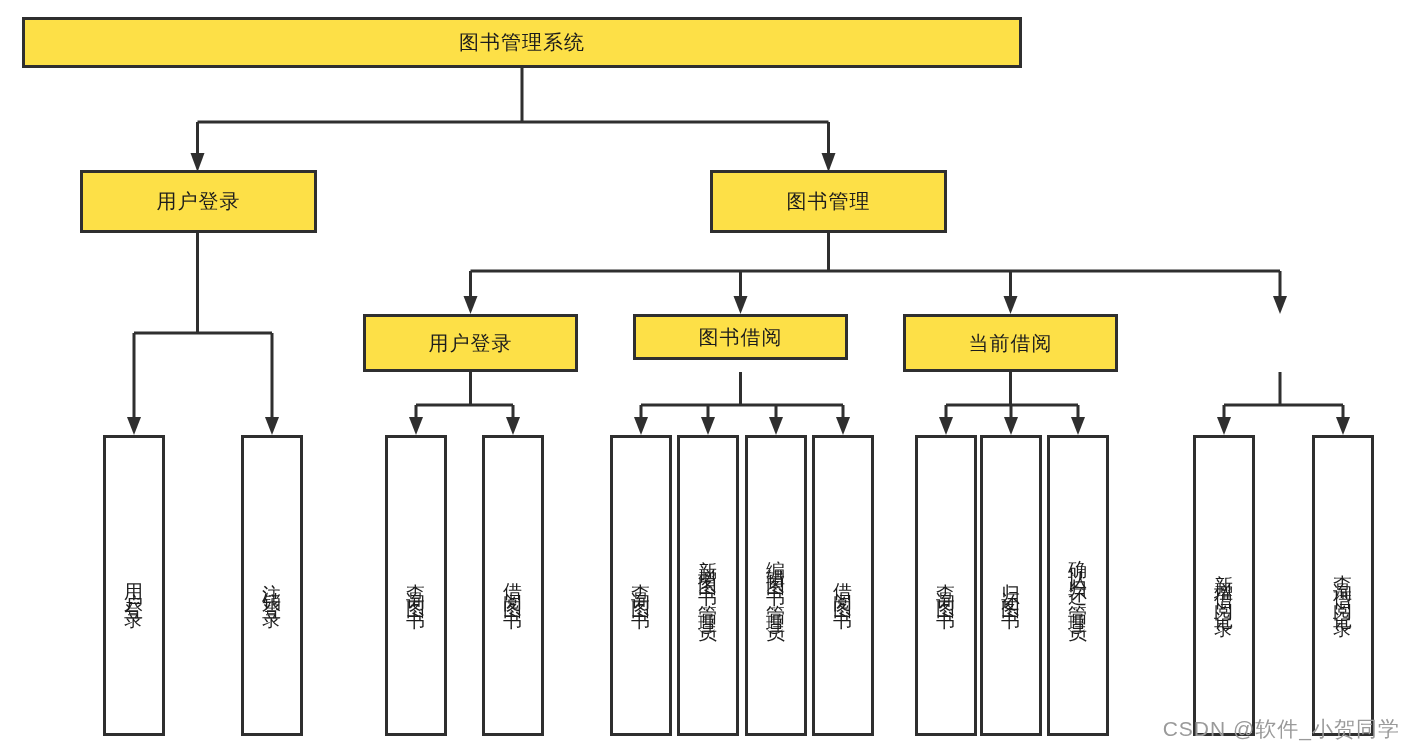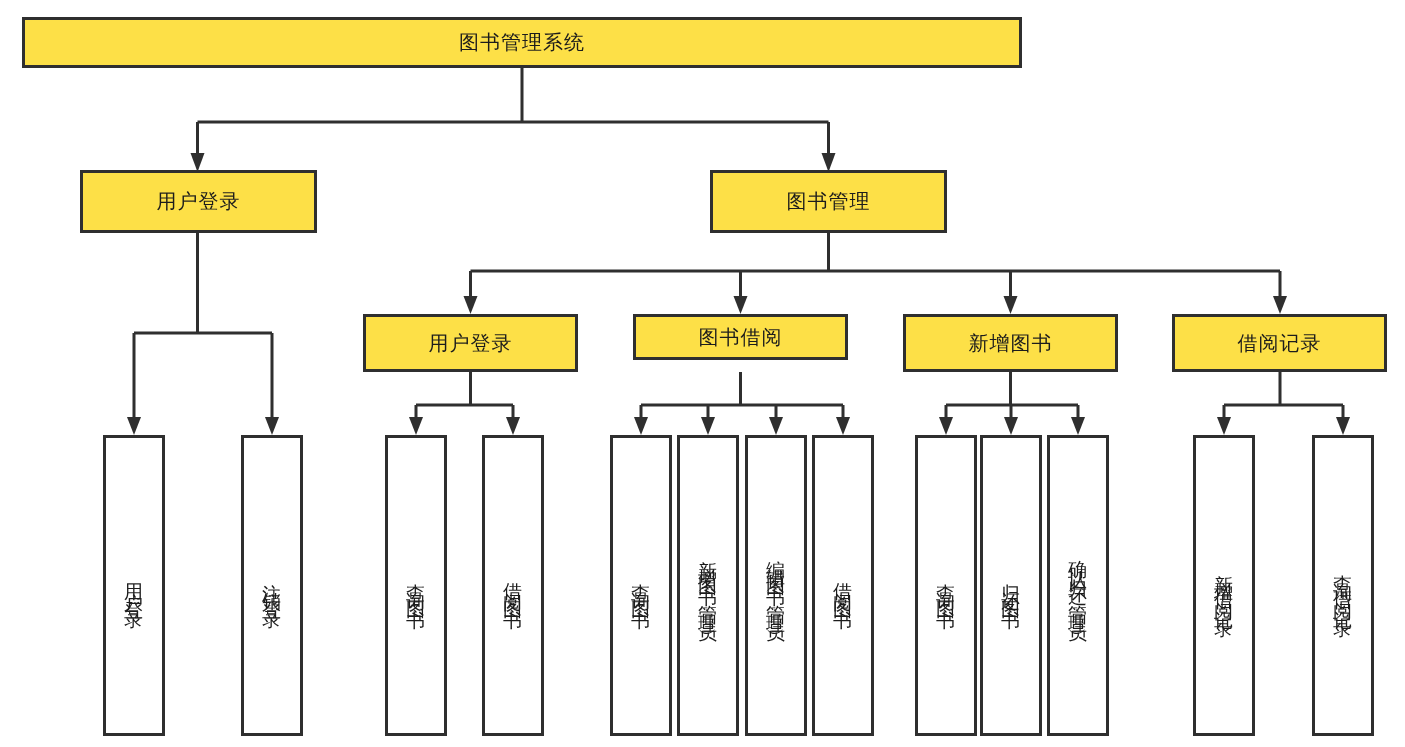--- a/index.html
+++ b/index.html
@@ -126,35 +126,35 @@
     </g>
   </svg>
 
   <div class="hbox b-root">图书管理系统</div>
 
   <div class="hbox b-login">用户登录</div>
   <div class="hbox b-mgmt">图书管理</div>
 
   <div class="hbox b-l3-0">用户登录</div>
   <div class="hbox b-l3-1">图书借阅</div>
-  <div class="hbox b-l3-2">新增图书</div>
-  <div class="hbox b-l3-3">借阅记录</div>
+  <div class="hbox b-l3-2">当前借阅</div>
 
   <div class="vbox v-login-0">用户登录</div>
   <div class="vbox v-login-1">注销登录</div>
 
   <div class="vbox v-rec-0">查询图书</div>
   <div class="vbox v-rec-1">借阅图书</div>
 
   <div class="vbox v-bor-0">查询图书</div>
   <div class="vbox v-bor-1">新增图书（管理员）</div>
   <div class="vbox v-bor-2">编辑图书（管理员）</div>
   <div class="vbox v-bor-3">借阅图书</div>
 
   <div class="vbox v-cur-0">查询图书</div>
   <div class="vbox v-cur-1">归还图书</div>
   <div class="vbox v-cur-2">确认归还（管理员）</div>
 
   <div class="vbox v-recd-0">新增借阅记录</div>
   <div class="vbox v-recd-1">查询借阅记录</div>
 
+  <div class="watermark">CSDN @软件_小贺同学</div>
 
 </div>
 
 </body></html>

